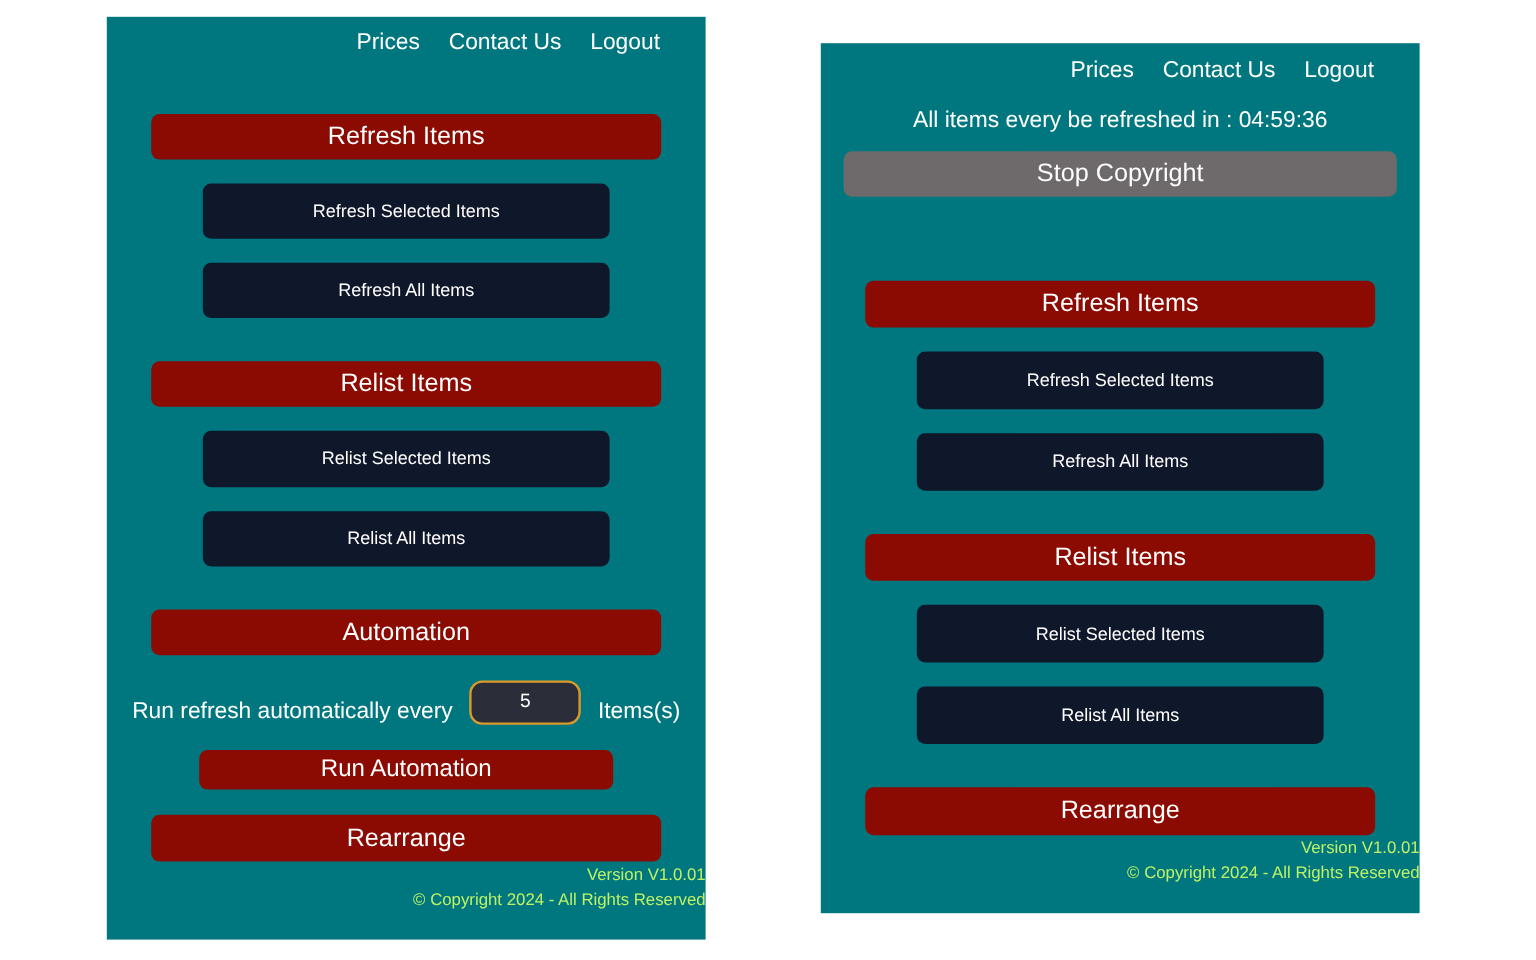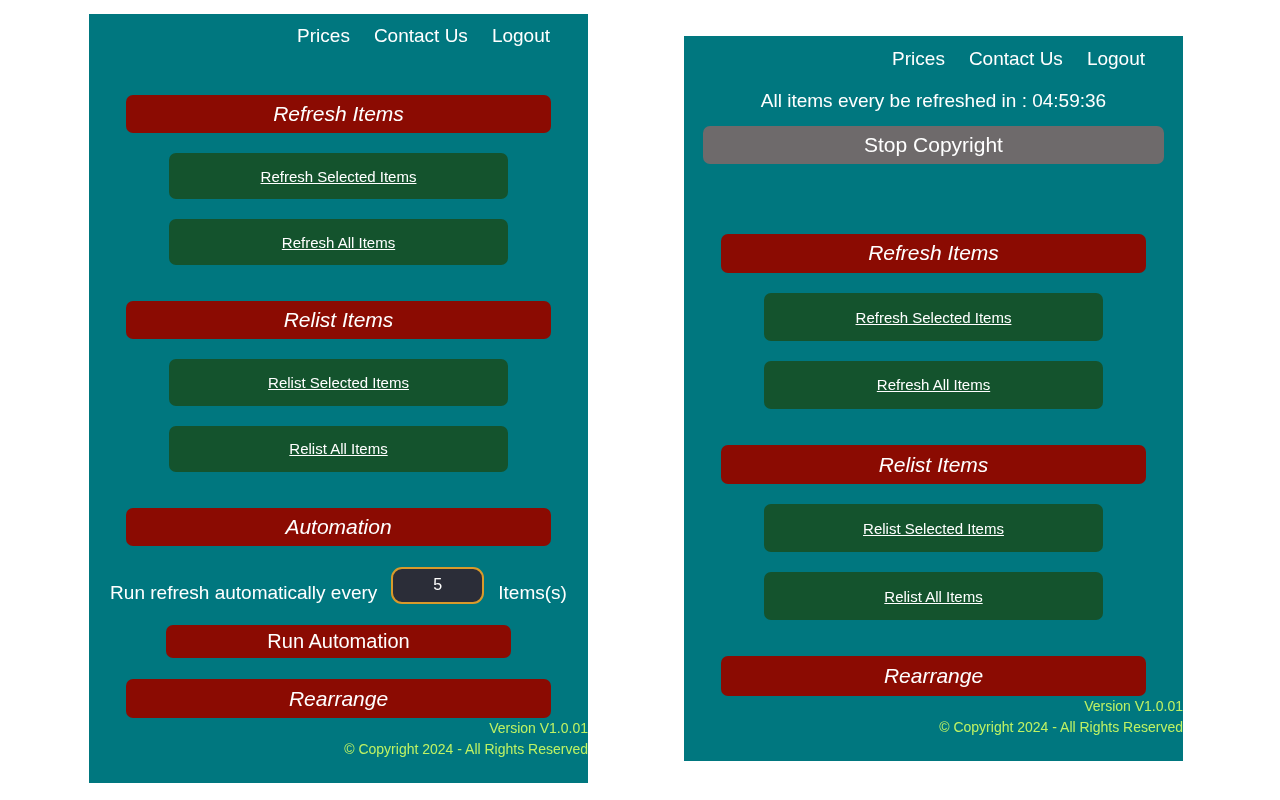--- a/index.html
+++ b/index.html
@@ -88,30 +88,28 @@
     text-align: center;
     white-space: nowrap;
   }
 
   .btn-primary {
     background: #8b0b02;
     border-radius: 7px;
     font-size: 21px;
     height: 43px;
     margin: 0 37px;
-    font-style: italic;
   }
 
   .btn-secondary {
-    background: #14532d;
+    background: #0f172a;
     border-radius: 7px;
     font-size: 15px;
     height: 52px;
     margin: 0 80px;
-    text-decoration: underline;
   }
 
   .btn-stop {
     background: #6e6a6b;
     border-radius: 7px;
     font-size: 21px;
     height: 41px;
     margin: 0 19px;
   }
 

